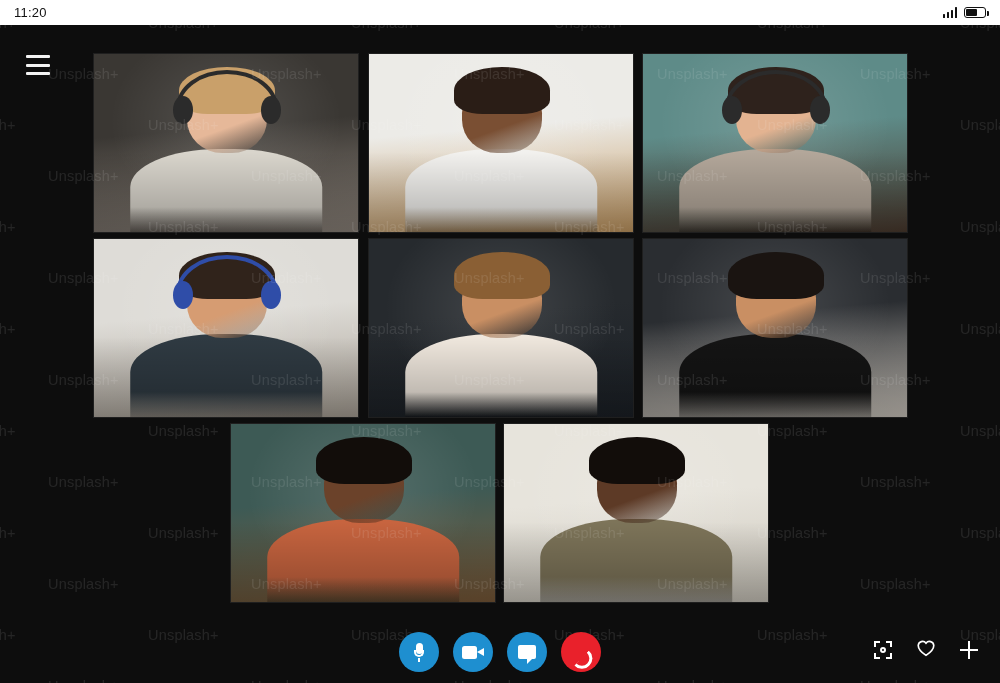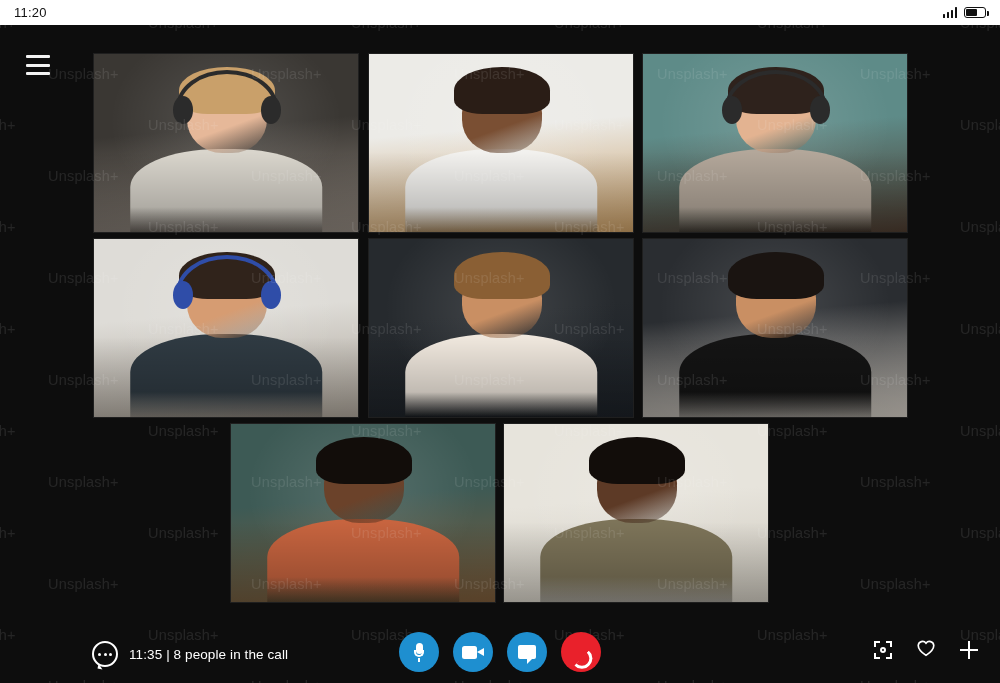--- a/index.html
+++ b/index.html
@@ -383,28 +383,20 @@
     <div class="wm" style="left: 960px; top: 602px;">Unsplash+</div>
     <div class="wm" style="left: 48px; top: 653px;">Unsplash+</div>
     <div class="wm" style="left: 251px; top: 653px;">Unsplash+</div>
     <div class="wm" style="left: 454px; top: 653px;">Unsplash+</div>
     <div class="wm" style="left: 657px; top: 653px;">Unsplash+</div>
     <div class="wm" style="left: 860px; top: 653px;">Unsplash+</div>
   </div>
 
 <div class="bottombar">
 
-  <div class="callinfo">
-    <div class="chat-ico">
-        <i></i>
-        <i></i>
-        <i></i>
-      </div>
-    <div class="txt">11:35 | 8 people in the call</div>
-  </div>
 
   <div class="controls">
     <div class="ctrl blue">
       <div class="mic-ico">
         <div class="cap"></div>
           <div class="arc"></div>
           <div class="stem"></div>
       </div>
     </div>
     <div class="ctrl blue">

